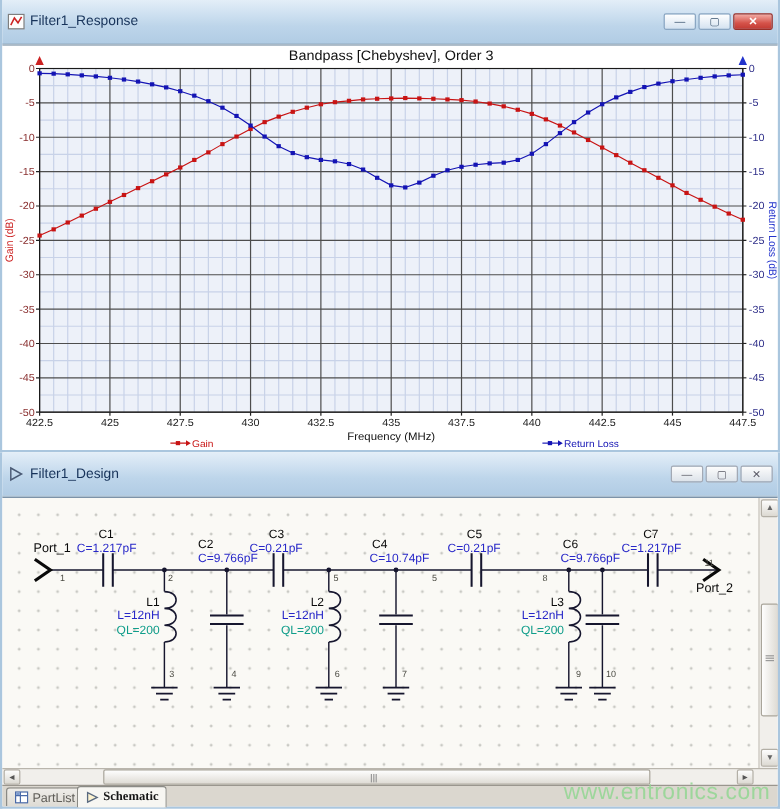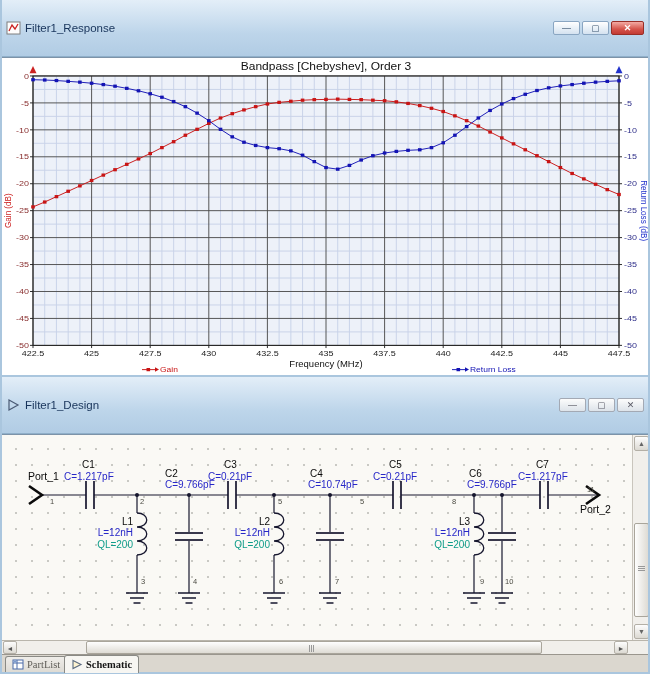--- a/index.html
+++ b/index.html
@@ -2,21 +2,21 @@
 <html><head>
 <meta charset="utf-8">
 <style>
   html,body{margin:0;padding:0;}
   body{width:650px;height:674px;font-family:"Liberation Sans",sans-serif;}
   .page{position:relative;width:650px;height:674px;background:#b9d2e8;overflow:hidden;}
   .window{position:absolute;left:0;width:650px;display:flex;flex-direction:column;
           border:2px solid #aac6de;border-top:none;box-sizing:border-box;background:#fff;}
   #response-window{top:0;height:377px;}
   #design-window{top:377px;height:297px;}
-  .titlebar{height:20px;flex:0 0 20px;display:flex;align-items:center;padding:18px 4px;
+  .titlebar{height:20px;flex:0 0 20px;display:flex;align-items:center;padding:8px 4px;
             background:linear-gradient(#e3eef8,#bdd5ea 60%,#b1cce4);border-bottom:1px solid #8fafc9;}
   .win-icon{width:15px;height:14px;margin-right:4px;display:inline-flex;}
   .win-title{font-size:11.5px;color:#17335a;flex:1;white-space:nowrap;}
   .win-buttons{display:flex;gap:2px;align-items:center;}
   .wbtn{width:27px;height:14px;border:1px solid #8aa6c2;border-radius:2px;font-size:9px;line-height:11px;
         color:#3a536e;background:linear-gradient(#ffffff,#d4e2f0);padding:0;cursor:default;
         font-family:"Liberation Sans",sans-serif;}
   .wbtn.close-red{width:33px;background:linear-gradient(#f3aba4,#d5534a 60%,#c23b34);
         border-color:#992e27;color:#fff;font-weight:bold;}
   .wbtn.gray{color:#5a5a66;border-color:#a3a9b4;background:linear-gradient(#fcfcfc,#dde3ea);}
@@ -41,21 +41,21 @@
         line-height:13px;background:linear-gradient(#fdfdfd,#dcd9d2);border:1px solid #b3afa6;
         border-radius:2px;box-sizing:border-box;}
   .hbtn.left{left:1px;} .hbtn.right{right:20px;}
   .hthumb{position:absolute;left:84px;top:0px;width:456px;height:13px;border:1px solid #a9a59b;border-radius:2px;
           background:linear-gradient(#fefefe,#dedbd4);box-sizing:border-box;}
   .hthumb .grip{position:absolute;left:222px;top:3px;width:1px;height:7px;
           border-left:1px solid #999;border-right:3px double #999;}
   .tabrow{flex:0 0 17px;position:relative;background:#dbd7cf;border-top:1px solid #9a968e;}
   .tab{position:absolute;top:1px;height:15px;display:flex;align-items:center;gap:3px;padding:0 6px;
        border:1px solid #8a8a85;border-bottom:none;border-radius:3px 3px 0 0;font-size:10.5px;}
-  .tab.inactive{left:3px;background:linear-gradient(#efede9,#dedbd4);color:#5f5d58;font-family:Liberation Serif, serif;}
+  .tab.inactive{left:3px;background:linear-gradient(#efede9,#dedbd4);color:#5f5d58;}
   .tab.active{left:62px;top:0px;height:17px;background:#f7f6f2;color:#161616;font-weight:bold;z-index:2;font-family:Liberation Serif, serif;}
   .tab-icon{display:inline-flex;width:12px;height:11px;}
   .watermark{position:absolute;right:8px;bottom:2px;font-size:19px;letter-spacing:0.5px;
              color:rgba(146,214,146,0.85);z-index:9;pointer-events:none;}
 </style>
 </head>
 <body>
 
 <div class="page">
 
@@ -536,13 +536,14 @@
         <span class="tab-icon">
           <svg width="12" height="11" viewBox="0 0 12 11">
             <path d="M2,1.5 L10,5.5 L2,9.5 Z" fill="#fdf3d0" stroke="#5a6a80" stroke-width="1.1"></path>
           </svg>
         </span>
         <span>Schematic</span>
       </div>
     </div>
   </section>
 
+  <div class="watermark">www.entronics.com</div>
 </div>
 
 </body></html>

